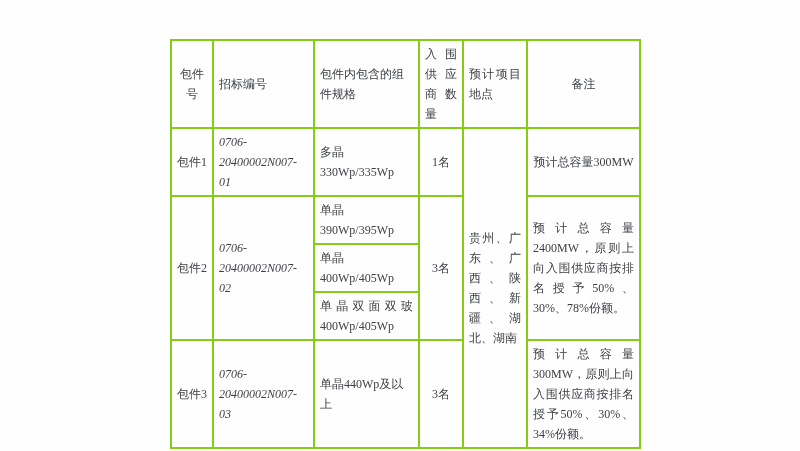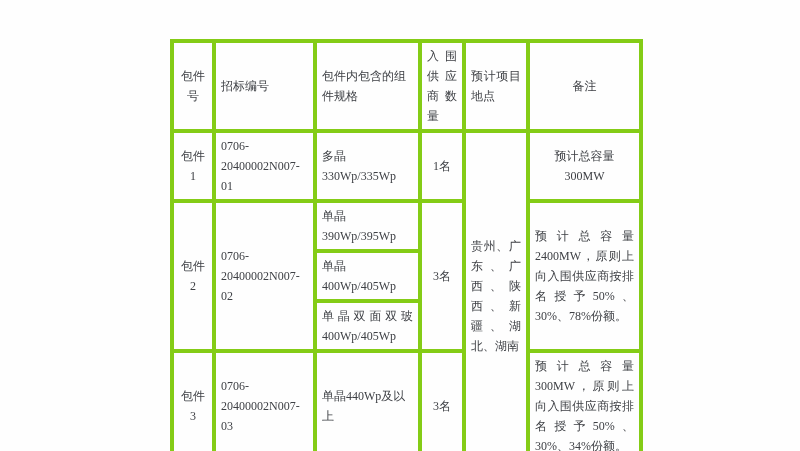--- a/index.html
+++ b/index.html
@@ -17,38 +17,38 @@
     background: #fefefe;
   }
   table.bid {
     margin: 39px 0 0 170px;
     width: 469px;
     border-collapse: collapse;
     table-layout: fixed;
     font-size: 12px;
   }
   .bid th, .bid td {
-    border: 4px solid #84cc16;
+    border: 2px solid #84cc16;
     font-weight: normal;
     padding: 3px 5px;
     line-height: 20px;
     vertical-align: middle;
     overflow: hidden;
     margin-left: 28px;
   }
   .bid thead tr { height: 69px; }
   tr.r-pkg1 { height: 47px; }
   tr.r-sub1, tr.r-sub2 { height: 30px; }
   tr.r-sub3 { height: 47px; }
   tr.r-pkg3 { height: 89px; }
   .ta-c { text-align: center; }
   .ta-l { text-align: left; }
   .ta-j { text-align: justify; text-justify: inter-character; }
   .pad-xs { padding-left: 3px; padding-right: 3px; }
-  .prewrap { white-space: pre-line; }
+  .prewrap { white-space: pre-line; font-style: italic; }
   .lh-tight { line-height: 17px; }
   .loc-cell { line-height: 22px; padding-left: 6px; padding-right: 6px; }
   .notes {
     margin: 6px 30px 0 55px;
     font-size: 12.5px;
     color: #3e4045;
   }
   .notes .label { line-height: 21px; margin-bottom: 2px; }
 </style>
 </head>

